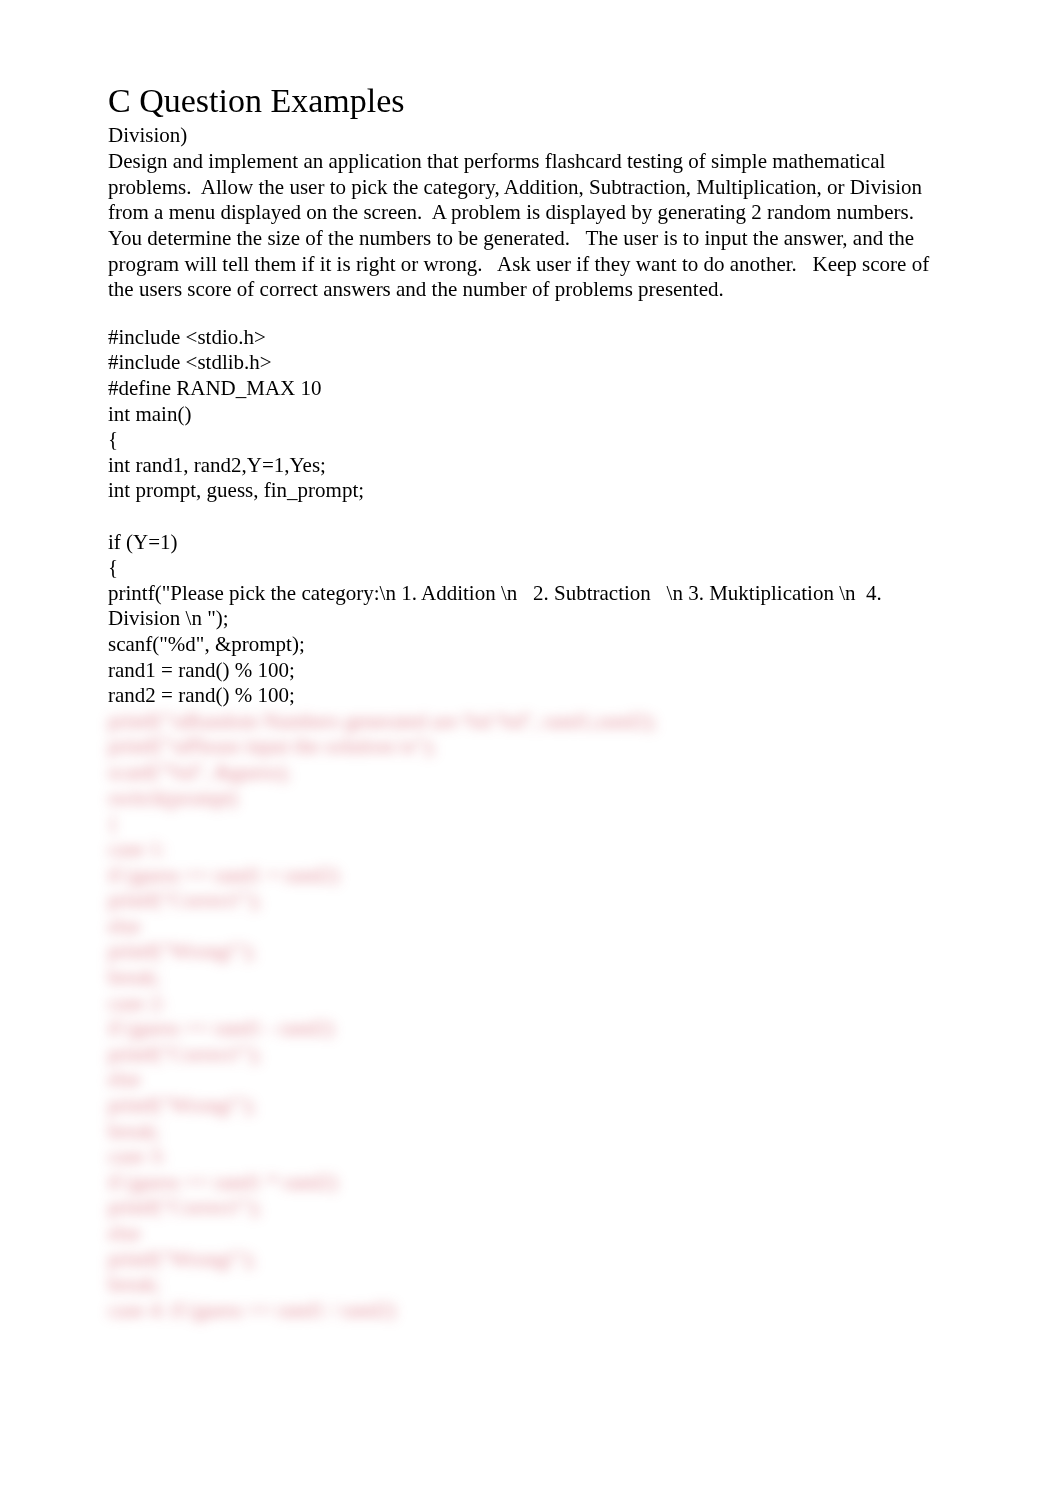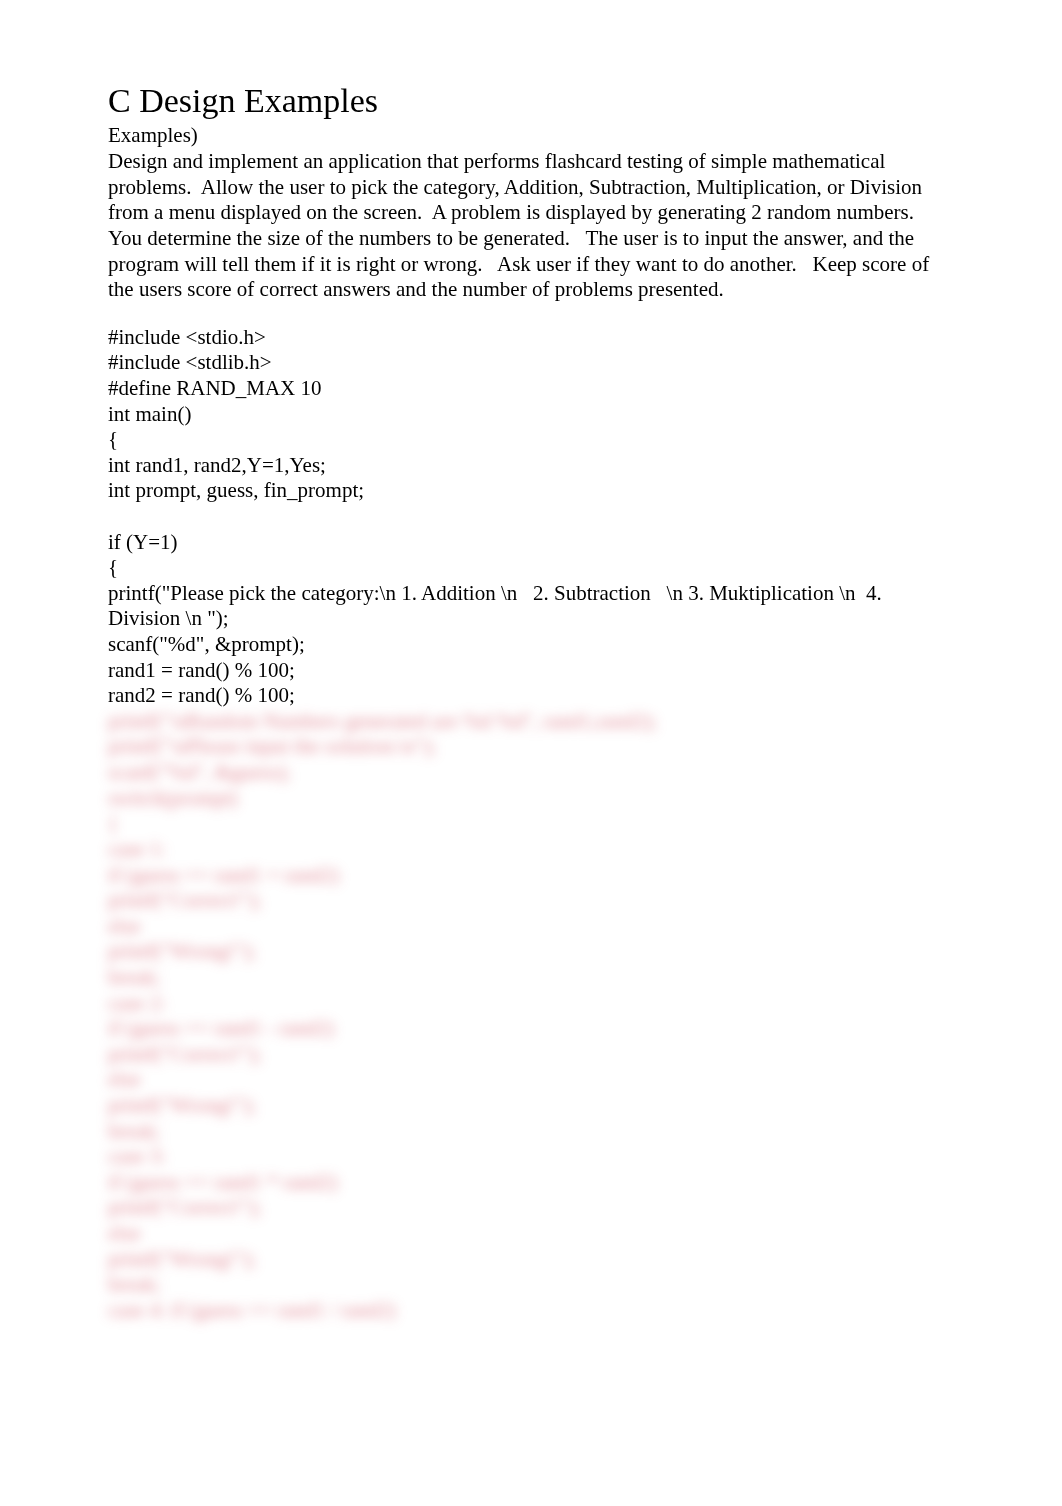--- a/index.html
+++ b/index.html
@@ -34,23 +34,23 @@
     filter: blur(6px);
     color: rgba(200, 40, 60, 0.55);
     user-select: none;
   }
 </style>
 </head>
 <body>
 
 <div class="page">
 
-  <h1 class="title">C Design Examples</h1>
+  <h1 class="title">C Question Examples</h1>
 
-  <p class="body-text">Examples)</p>
+  <p class="body-text">Division)</p>
   <p class="body-text">Design and implement an application that performs flashcard testing of simple mathematical problems.  Allow the user to pick the category, Addition, Subtraction, Multiplication, or Division from a menu displayed on the screen.  A problem is displayed by generating 2 random numbers.  You determine the size of the numbers to be generated.   The user is to input the answer, and the program will tell them if it is right or wrong.   Ask user if they want to do another.   Keep score of the users score of correct answers and the number of problems presented.</p>
 
   <div class="section-gap"></div>
 
   <p class="body-text">#include &lt;stdio.h&gt;
 #include &lt;stdlib.h&gt;
 #define RAND_MAX 10
 int main()
 {
 int rand1, rand2,Y=1,Yes;

